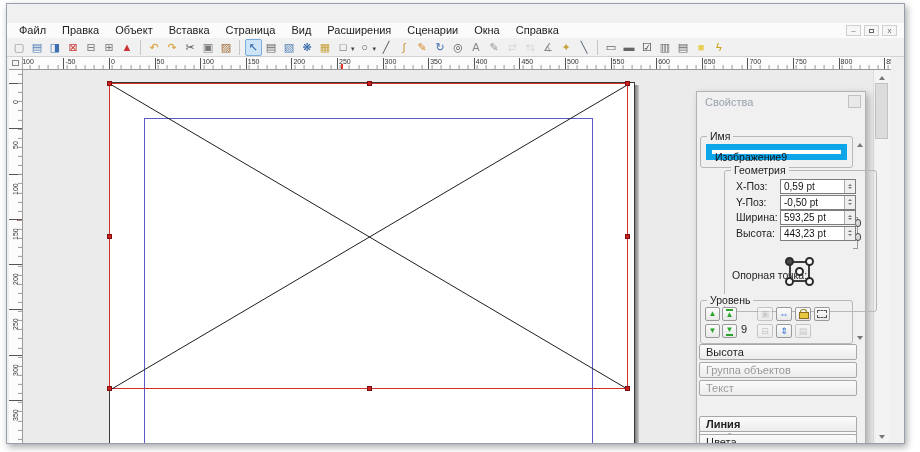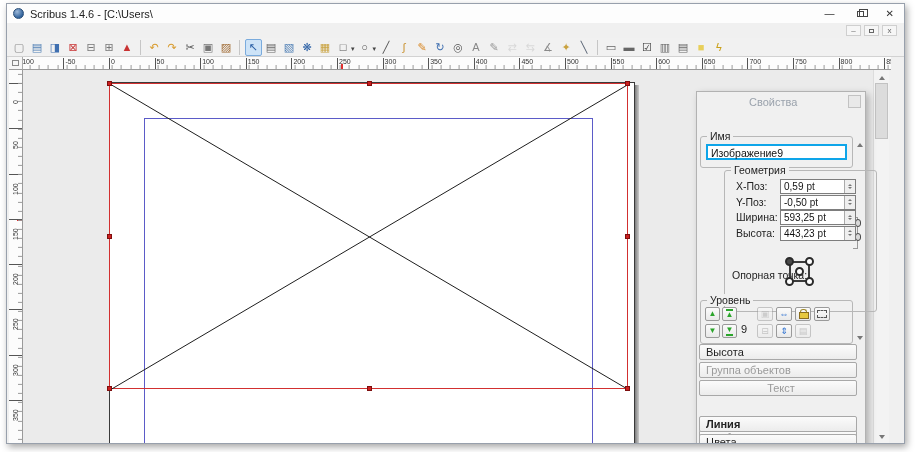--- a/index.html
+++ b/index.html
@@ -59,29 +59,29 @@
   .hd.bl{left:-3px;bottom:-3px;} .hd.bm{left:257px;bottom:-3px;} .hd.br{right:-3px;bottom:-3px;}
   
   .vscroll{position:absolute;left:866px;top:66px;width:16px;height:374px;background:#f3f3f3;border-left:1px solid #dcdcdc;}
   .vs-btn{position:absolute;left:0;width:15px;height:12px;display:flex;align-items:center;justify-content:center;}
   .vs-thumb{position:absolute;left:1px;top:13px;width:13px;height:56px;background:#dcdcdc;border:1px solid #c2c2c2;}
   .tri-up{width:0;height:0;border:3px solid transparent;border-bottom:4px solid #777;}
   .tri-down{width:0;height:0;border:3px solid transparent;border-top:4px solid #777;}
   
   .palette{position:absolute;left:689px;top:87px;width:170px;height:372px;background:#f0f0f0;
            border:1px solid #b2b2b2;box-shadow:3px 3px 7px rgba(0,0,0,.25);}
-  .pal-title{position:absolute;left:8px;top:4px;font-size:11px;color:#9aa2ac;margin-left:44px;}
+  .pal-title{position:absolute;left:8px;top:4px;font-size:11px;color:#9aa2ac;}
   .pal-close{position:absolute;right:4px;top:3px;width:13px;height:13px;background:#e9e9e9;border:1px solid #c2c2c2;}
   .pal-tab{position:absolute;left:2px;top:21px;width:158px;height:16px;background:linear-gradient(#fcfcfc,#ededed);
            border:1px solid #9f9f9f;border-radius:2px;font-size:11px;color:#222;line-height:14px;padding-left:5px;}
   .pal-scroll{position:absolute;left:158px;width:10px;height:10px;display:flex;align-items:center;justify-content:center;}
   .grp{position:absolute;border:1px solid #b7b7b7;border-radius:3px;}
   .grp-legend{position:absolute;top:-7px;left:6px;background:#f0f0f0;padding:0 3px;font-size:10.5px;color:#222;line-height:12px;}
   .grp-name{left:3px;top:44px;width:153px;height:32px;}
-  .name-input{position:absolute;left:5px;top:7px;width:141px;height:16px;background:#fff;border:2px solid #0ea5e9;
+  .name-input{position:absolute;left:5px;top:7px;width:141px;height:16px;background:#fff;border:6px solid #0ea5e9;
               font-size:10.5px;color:#111;line-height:14px;padding-left:3px;}
   .grp-geom{left:3px;top:78px;width:153px;height:142px;margin-left:24px;}
   .geo-row{position:absolute;left:7px;width:140px;height:15px;}
   .geo-label{position:absolute;left:4px;top:0;line-height:15px;font-size:10.5px;color:#222;}
   .spin{position:absolute;left:48px;top:0;width:76px;height:15px;background:#fff;border:1px solid #7d7d7d;
         display:flex;align-items:center;font-size:10px;color:#111;}
   .spin-val{padding-left:3px;} .spin-unit{margin-left:3px;color:#222;}
   .spin-btns{margin-left:auto;width:11px;height:100%;background:#efefef;border-left:1px solid #aaa;
              display:flex;flex-direction:column;align-items:center;justify-content:space-evenly;}
   .chain-elbow{position:absolute;left:128px;top:46px;width:5px;height:32px;border:1px solid #999;border-left:none;}
@@ -108,30 +108,33 @@
   .sec{position:absolute;left:2px;width:158px;height:16px;background:linear-gradient(#fbfbfb,#ececec);
        border:1px solid #a8a8a8;border-radius:2px;font-size:11px;color:#222;line-height:14px;padding-left:6px;}
   .sec.disabled{color:#9a9a9a;}
 </style>
 </head>
 <body>
 
 <div id="screen">
   <div class="window">
 
-    <div class="titlebar">
-      <span class="app-icon"></span>
-      <span class="title-text">Scribus 1.4.6 - [C:\Users\</span>
-      <span class="win-btns">
-        <span class="win-glyph">—</span>
-        <span class="ic-restore"></span>
-        <span class="win-glyph">✕</span>
-      </span>
-    </div>
-
+
+    <div class="menubar">
+        <span class="menu-item">Файл</span>
+        <span class="menu-item">Правка</span>
+        <span class="menu-item">Объект</span>
+        <span class="menu-item">Вставка</span>
+        <span class="menu-item">Страница</span>
+        <span class="menu-item">Вид</span>
+        <span class="menu-item">Расширения</span>
+        <span class="menu-item">Сценарии</span>
+        <span class="menu-item">Окна</span>
+        <span class="menu-item">Справка</span>
+      </div>
     <div class="mdi-btns">
       <span class="mdi-btn">–</span>
       <span class="mdi-btn"><i class="ic-restore-s"></i></span>
       <span class="mdi-btn">x</span>
     </div>
 
     <div class="toolbar">
         <span class="tbi" style="color: rgb(138, 138, 138);">▢</span>
         <span class="tbi" style="color: rgb(79, 127, 181);">▤</span>
         <span class="tbi" style="color: rgb(63, 111, 176);">◨</span>
@@ -352,21 +355,21 @@
               <i class="ic-padlock"></i>
             </span><span class="sbt" style="left: 113px; top: 6px;">
               <i class="ic-dash"></i>
             </span></span>
         <span><span class="sbt disabled" style="left: 56px; top: 23px; color: rgb(154, 154, 154);">⊟</span><span class="sbt" style="left: 75px; top: 23px; color: rgb(42, 111, 208);">⇕</span><span class="sbt disabled" style="left: 94px; top: 23px; color: rgb(154, 154, 154);">▤</span></span>
       </div>
 
       <div>
           <div class="sec" style="top: 252px;">Высота</div>
           <div class="sec disabled" style="top: 270px;">Группа объектов</div>
-          <div class="sec disabled" style="top: 288px; text-align: center;">Текст</div>
+          <div class="sec disabled" style="top: 288px;">Текст</div>
           <div class="sec" style="top: 322px; margin-top: 16px;">Изображение</div>
           <div class="sec" style="top: 324px; font-weight: bold;">Линия</div>
           <div class="sec" style="top: 342px;">Цвета</div>
         </div>
     </div>
 
   </div>
 </div>
 
 </body></html>

